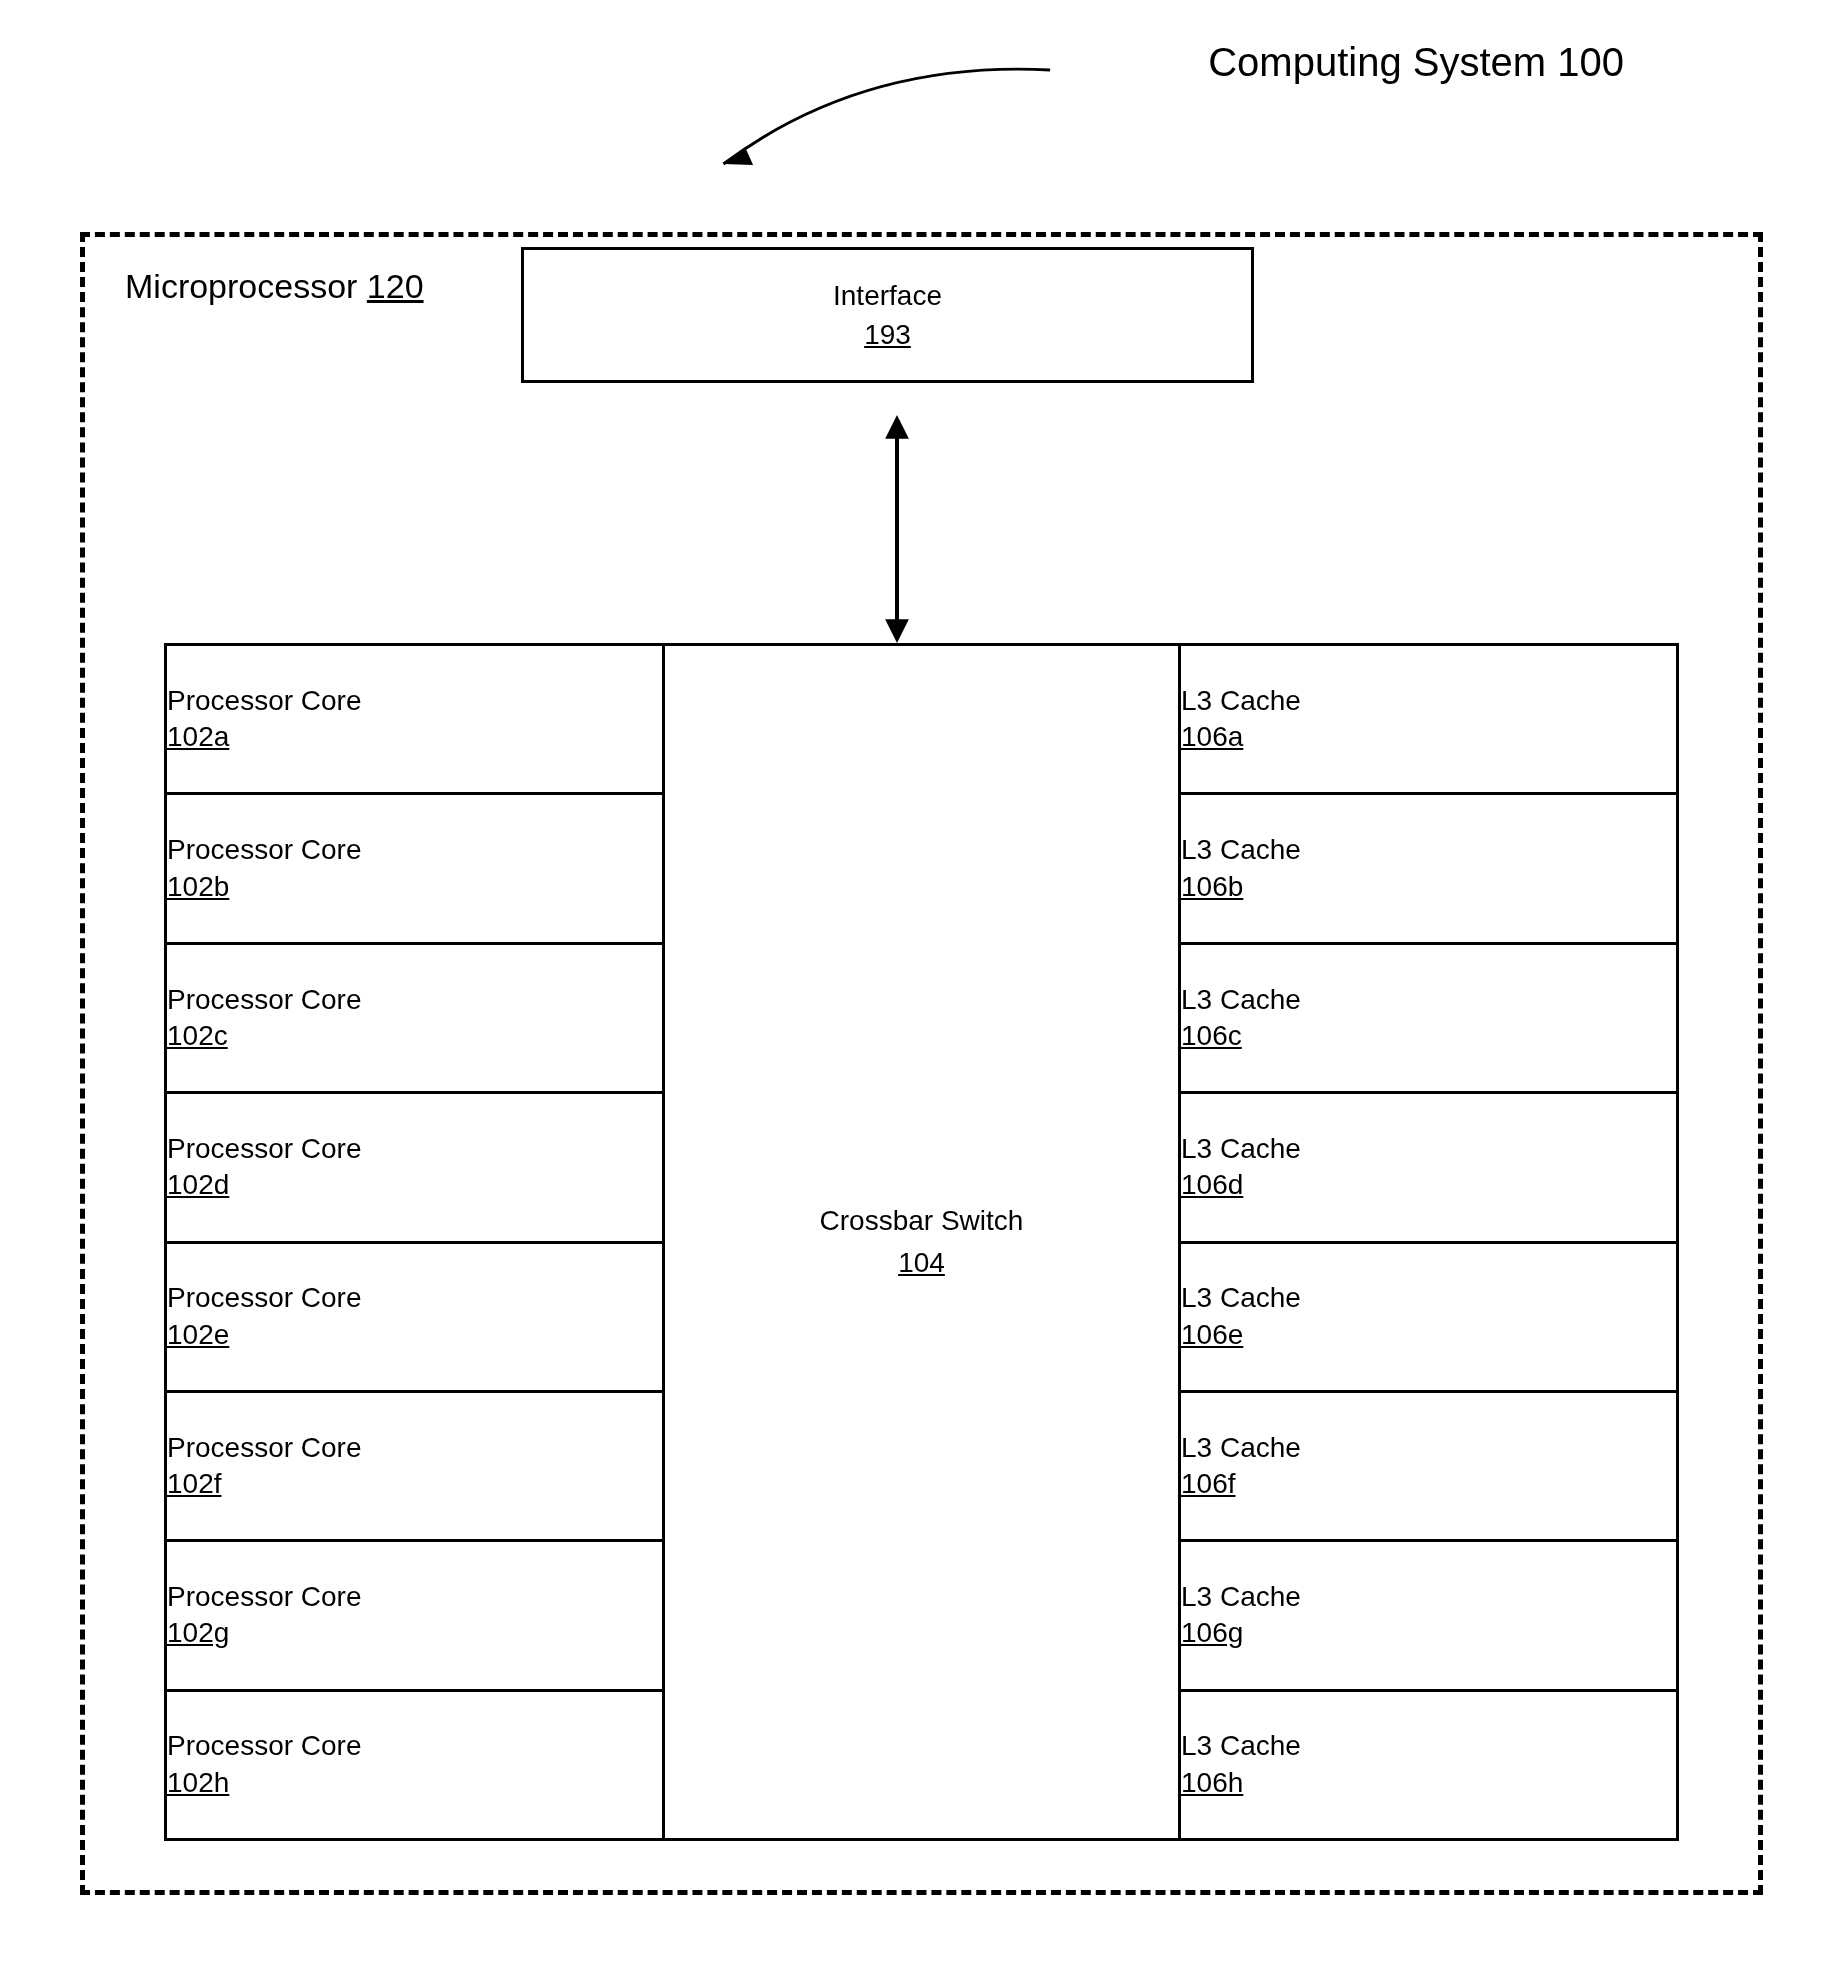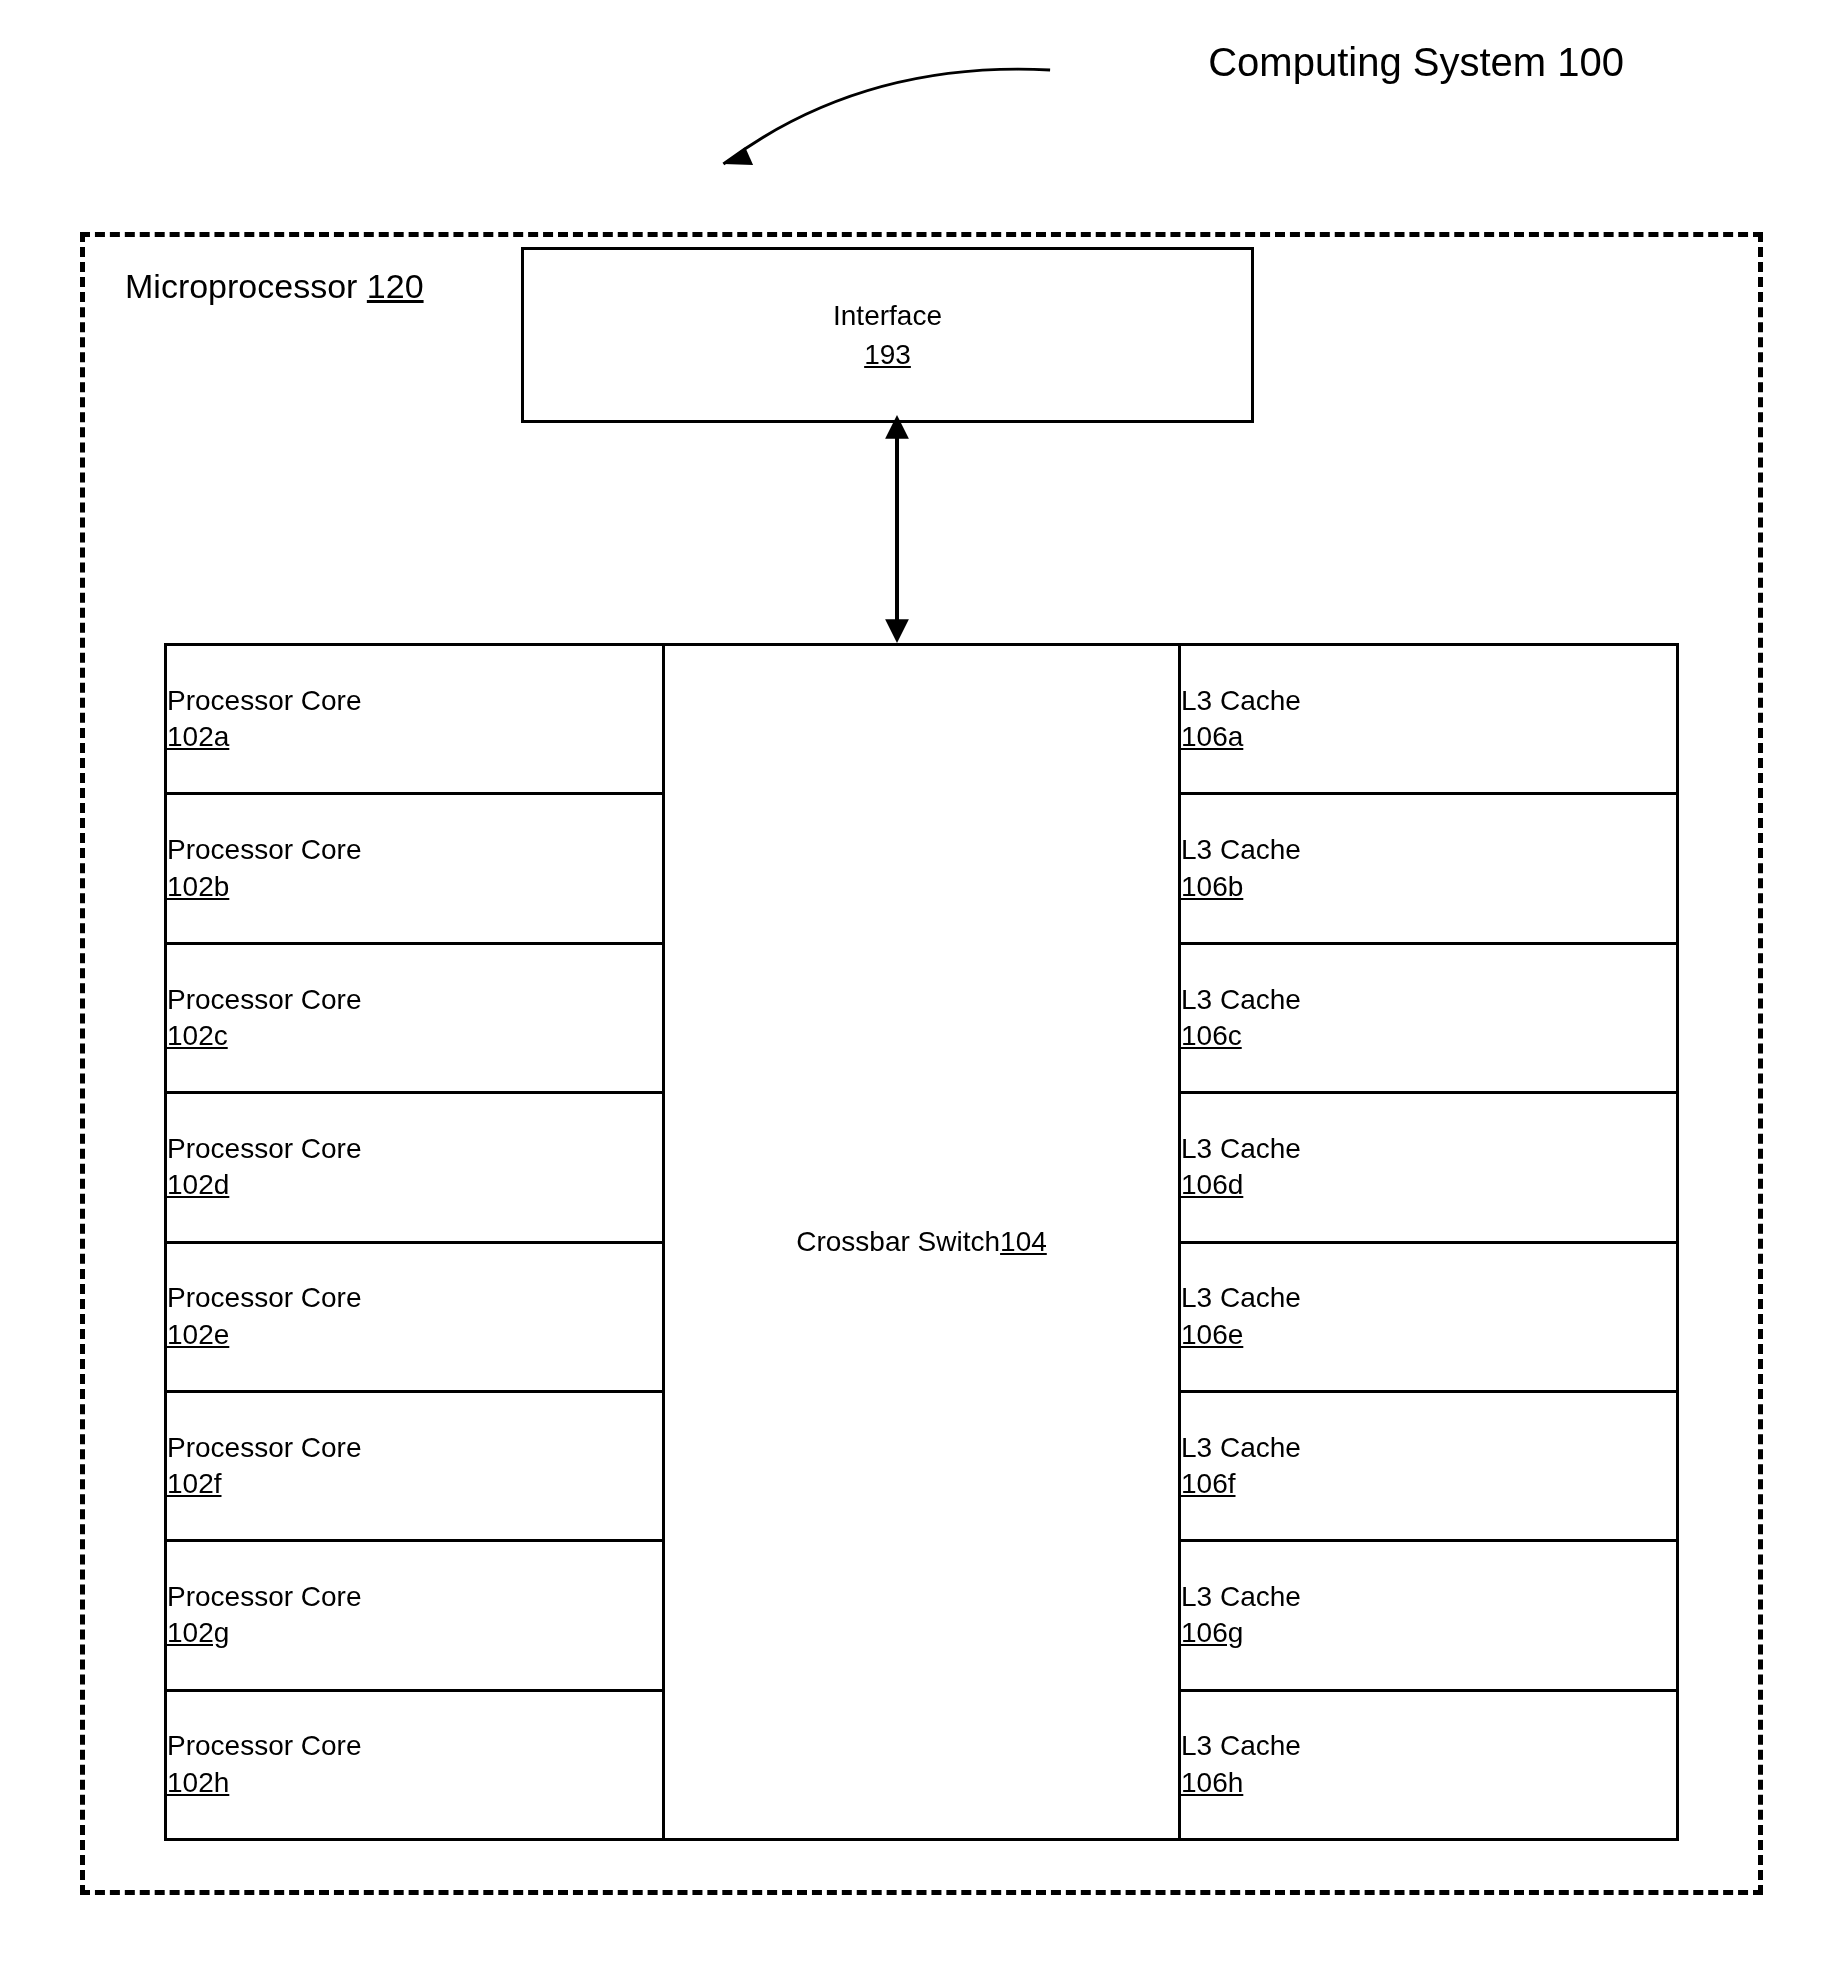--- a/index.html
+++ b/index.html
@@ -47,21 +47,21 @@
     font-size: 34px;
   }
   .micro-label .ref {
     text-decoration: underline;
   }
   .interface-box {
     position: absolute;
     top: 10px;
     left: 436px;
     width: 733px;
-    height: 176px;
+    height: 136px;
     border: 3px solid #000;
     display: flex;
     flex-direction: column;
     align-items: center;
     justify-content: center;
     text-align: center;
     line-height: 1.4;
   }
   .arrow-svg {
     position: absolute;
@@ -84,21 +84,21 @@
     flex-direction: column;
   }
   .col-left, .col-right {
     width: 495px;
   }
   .col-mid {
     flex: 1;
     border-left: 3px solid #000;
     border-right: 3px solid #000;
     display: flex;
-    flex-direction: row;
+    flex-direction: column;
     align-items: center;
     justify-content: center;
     text-align: center;
     line-height: 1.5;
   }
   .cell {
     flex: 1;
     border-bottom: 3px solid #000;
     display: flex;
     flex-direction: column;

